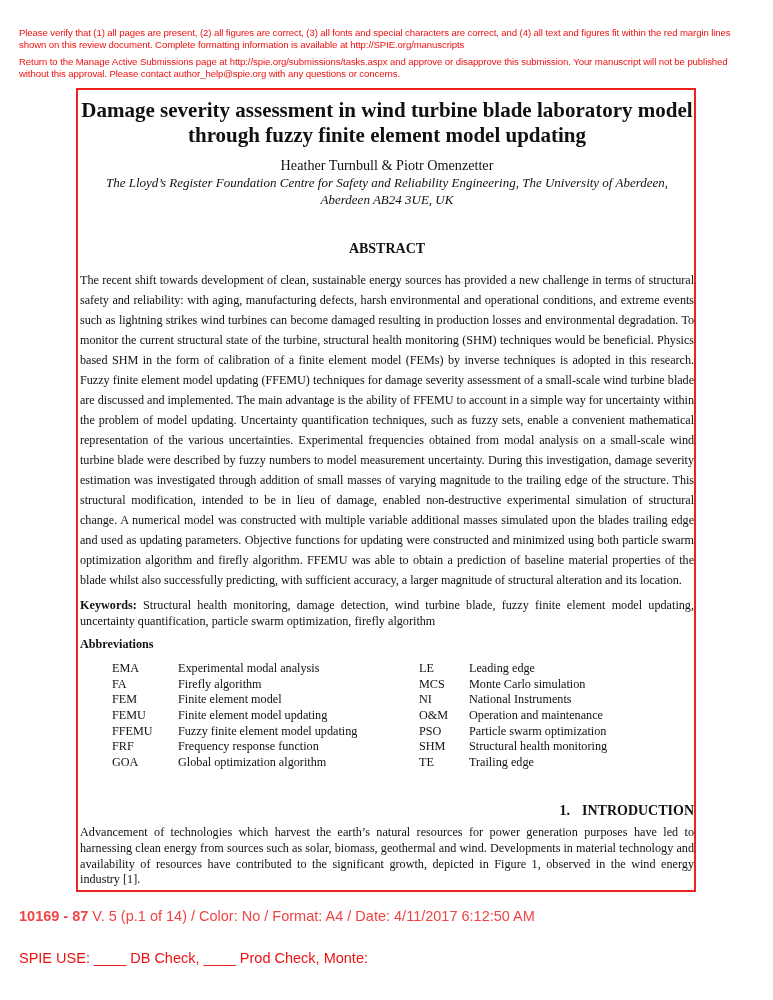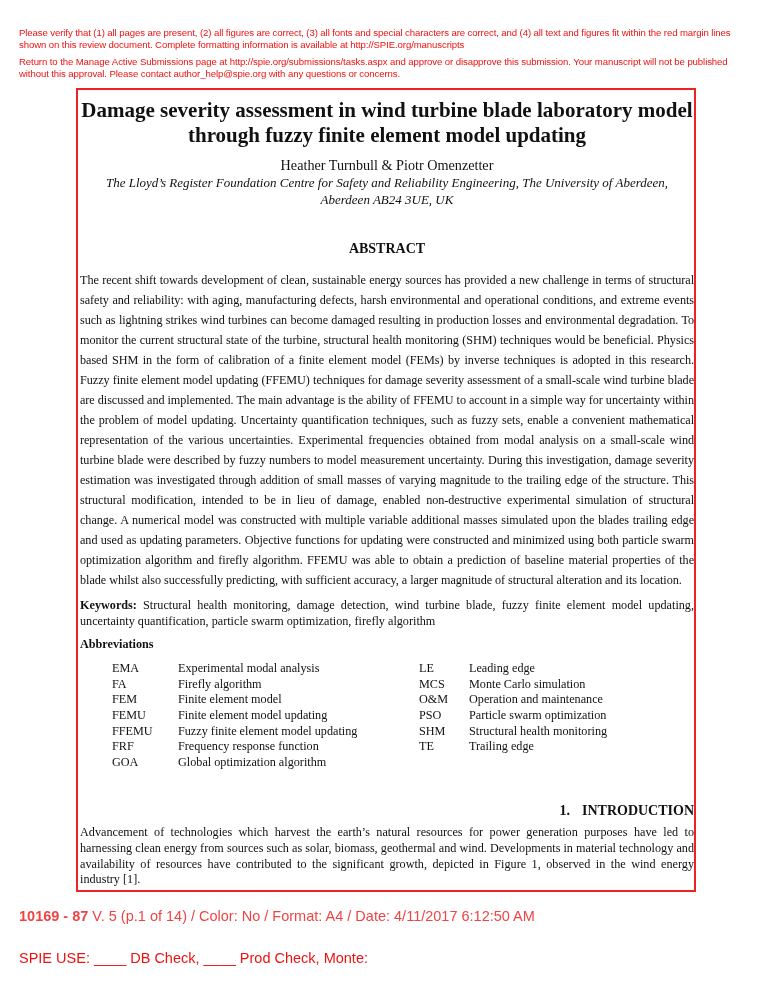--- a/index.html
+++ b/index.html
@@ -112,20 +112,24 @@
     <div class="abbr-col right">
       <div class="abbr-row">
           <span class="abbr-key">LE</span>
           <span>Leading edge</span>
         </div>
       <div class="abbr-row">
           <span class="abbr-key">MCS</span>
           <span>Monte Carlo simulation</span>
         </div>
       <div class="abbr-row">
+          <span class="abbr-key">NI</span>
+          <span>National Instruments</span>
+        </div>
+      <div class="abbr-row">
           <span class="abbr-key">O&amp;M</span>
           <span>Operation and maintenance</span>
         </div>
       <div class="abbr-row">
           <span class="abbr-key">PSO</span>
           <span>Particle swarm optimization</span>
         </div>
       <div class="abbr-row">
           <span class="abbr-key">SHM</span>
           <span>Structural health monitoring</span>

